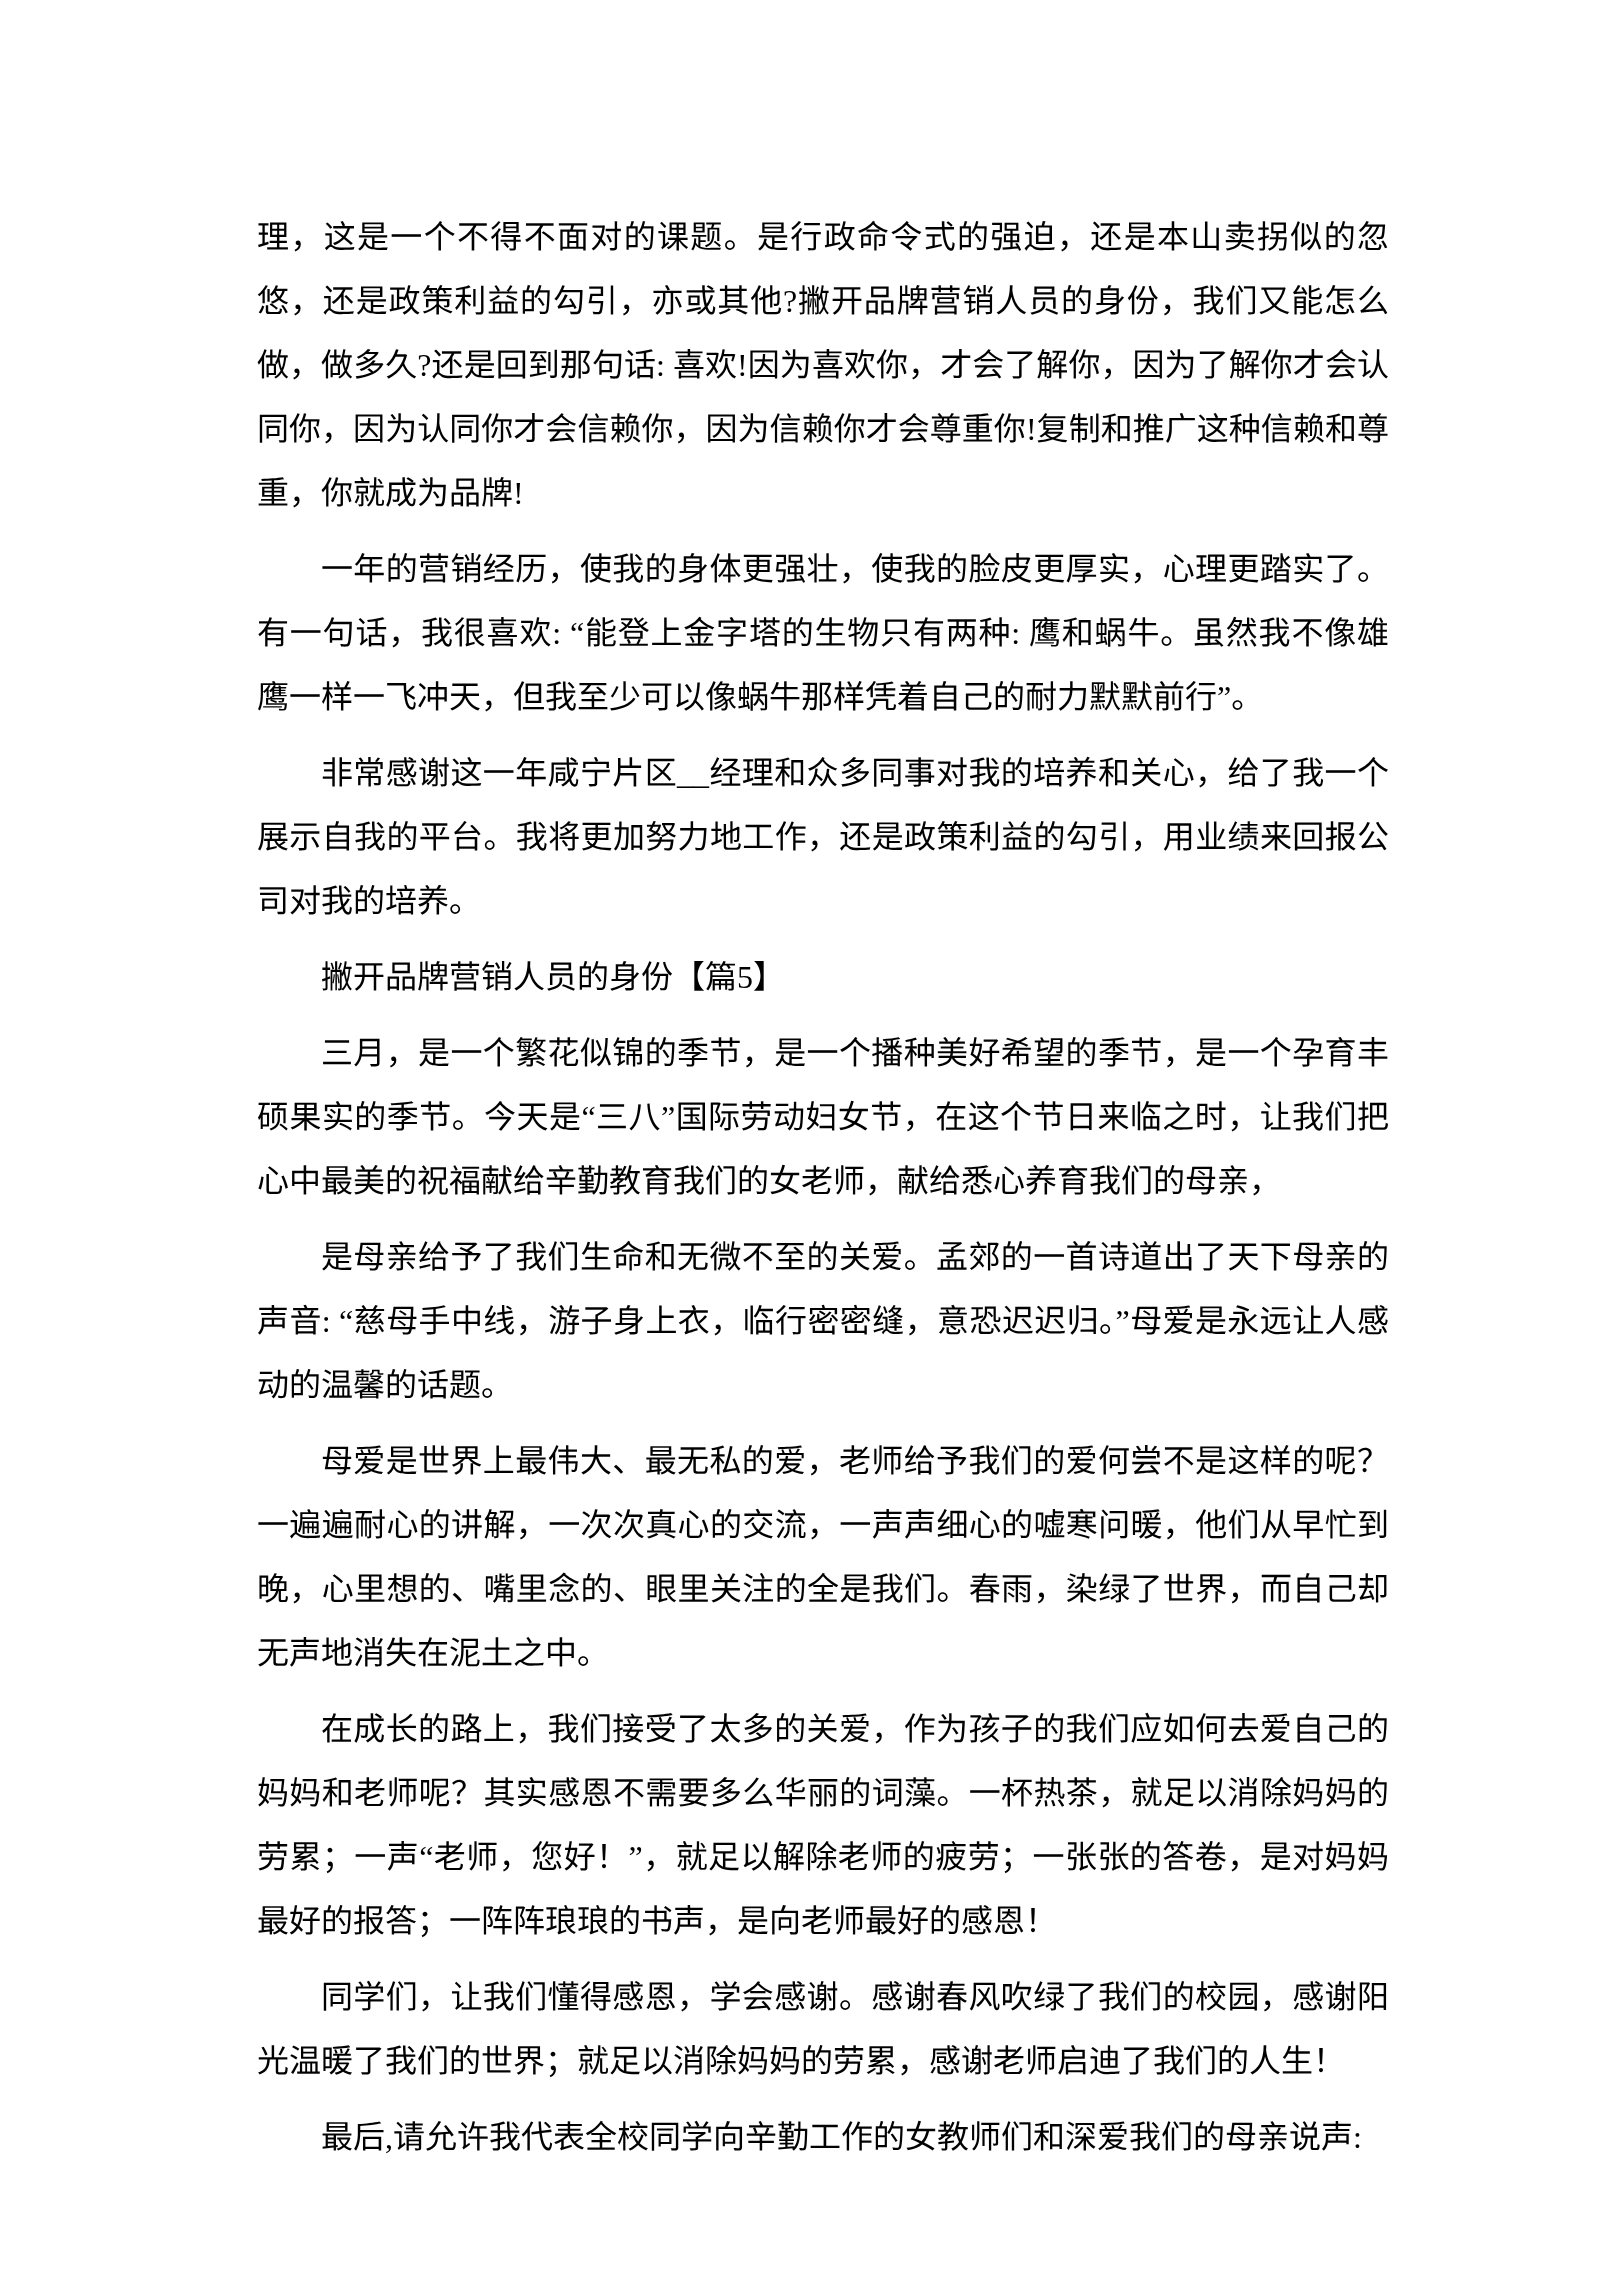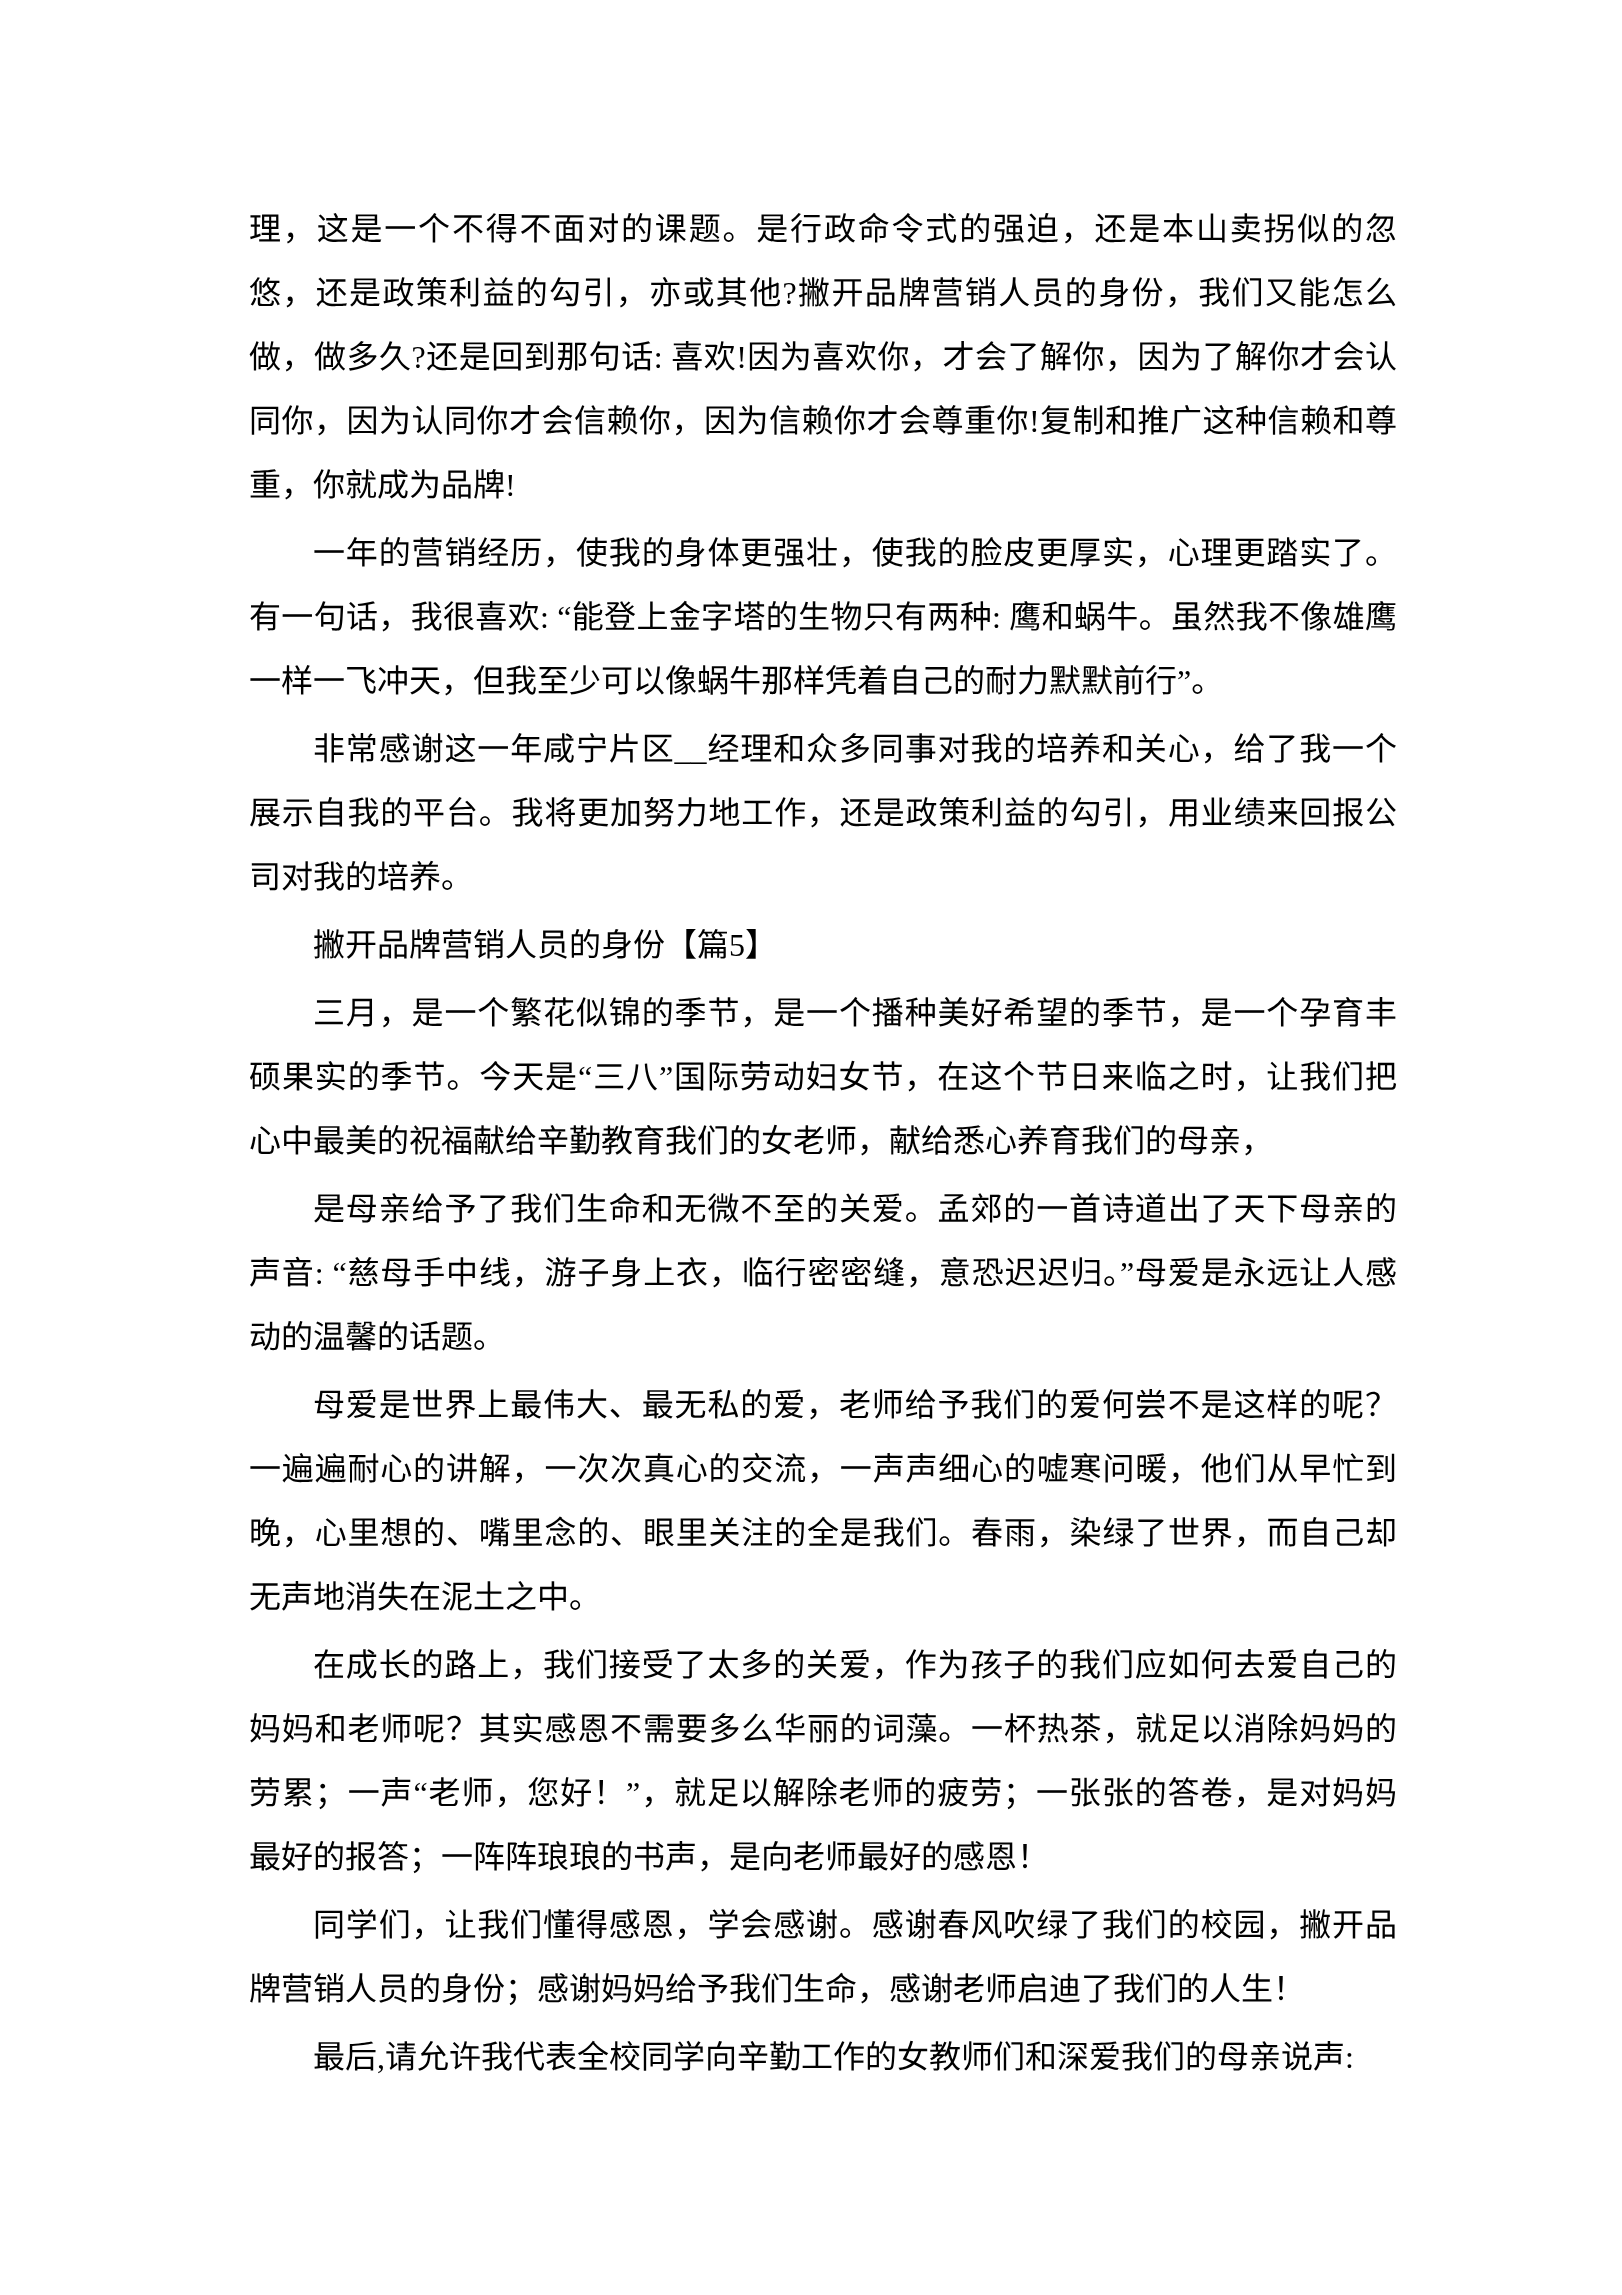--- a/index.html
+++ b/index.html
@@ -20,21 +20,21 @@
   .textblock {
     position: absolute;
     left: 245px;
     top: 193px;
     width: 1156px;
     font-size: 32px;
     line-height: 64px;
     text-align: justify;
   }
   .para {
-    margin: 4px;
+    margin: 12px;
     padding: 0;
     text-indent: 2em;
     word-break: normal;
   }
   .para.no-indent {
     text-indent: 0;
   }
 </style>
 </head>
 <body>
@@ -42,17 +42,17 @@
 <div class="page">
   <div class="textblock" id="doc">
       <p class="para no-indent">理，这是一个不得不面对的课题。是行政命令式的强迫，还是本山卖拐似的忽悠，还是政策利益的勾引，亦或其他?撇开品牌营销人员的身份，我们又能怎么做，做多久?还是回到那句话: 喜欢!因为喜欢你，才会了解你，因为了解你才会认同你，因为认同你才会信赖你，因为信赖你才会尊重你!复制和推广这种信赖和尊重，你就成为品牌!</p>
       <p class="para">一年的营销经历，使我的身体更强壮，使我的脸皮更厚实，心理更踏实了。有一句话，我很喜欢: “能登上金字塔的生物只有两种: 鹰和蜗牛。虽然我不像雄鹰一样一飞冲天，但我至少可以像蜗牛那样凭着自己的耐力默默前行”。</p>
       <p class="para">非常感谢这一年咸宁片区__经理和众多同事对我的培养和关心，给了我一个展示自我的平台。我将更加努力地工作，还是政策利益的勾引，用业绩来回报公司对我的培养。</p>
       <p class="para">撇开品牌营销人员的身份【篇5】</p>
       <p class="para">三月，是一个繁花似锦的季节，是一个播种美好希望的季节，是一个孕育丰硕果实的季节。今天是“三八”国际劳动妇女节，在这个节日来临之时，让我们把心中最美的祝福献给辛勤教育我们的女老师，献给悉心养育我们的母亲，</p>
       <p class="para">是母亲给予了我们生命和无微不至的关爱。孟郊的一首诗道出了天下母亲的声音: “慈母手中线，游子身上衣，临行密密缝，意恐迟迟归。”母爱是永远让人感动的温馨的话题。</p>
       <p class="para">母爱是世界上最伟大、最无私的爱，老师给予我们的爱何尝不是这样的呢？一遍遍耐心的讲解，一次次真心的交流，一声声细心的嘘寒问暖，他们从早忙到晚，心里想的、嘴里念的、眼里关注的全是我们。春雨，染绿了世界，而自己却无声地消失在泥土之中。</p>
       <p class="para">在成长的路上，我们接受了太多的关爱，作为孩子的我们应如何去爱自己的妈妈和老师呢？其实感恩不需要多么华丽的词藻。一杯热茶，就足以消除妈妈的劳累；一声“老师，您好！”，就足以解除老师的疲劳；一张张的答卷，是对妈妈最好的报答；一阵阵琅琅的书声，是向老师最好的感恩！</p>
-      <p class="para">同学们，让我们懂得感恩，学会感谢。感谢春风吹绿了我们的校园，撇开品牌营销人员的身份；感谢妈妈给予我们生命，感谢老师启迪了我们的人生！</p>
+      <p class="para">同学们，让我们懂得感恩，学会感谢。感谢春风吹绿了我们的校园，感谢阳光温暖了我们的世界；就足以消除妈妈的劳累，感谢老师启迪了我们的人生！</p>
       <p class="para">最后,请允许我代表全校同学向辛勤工作的女教师们和深爱我们的母亲说声:</p>
     </div>
 </div>
 
 
 </body></html>

